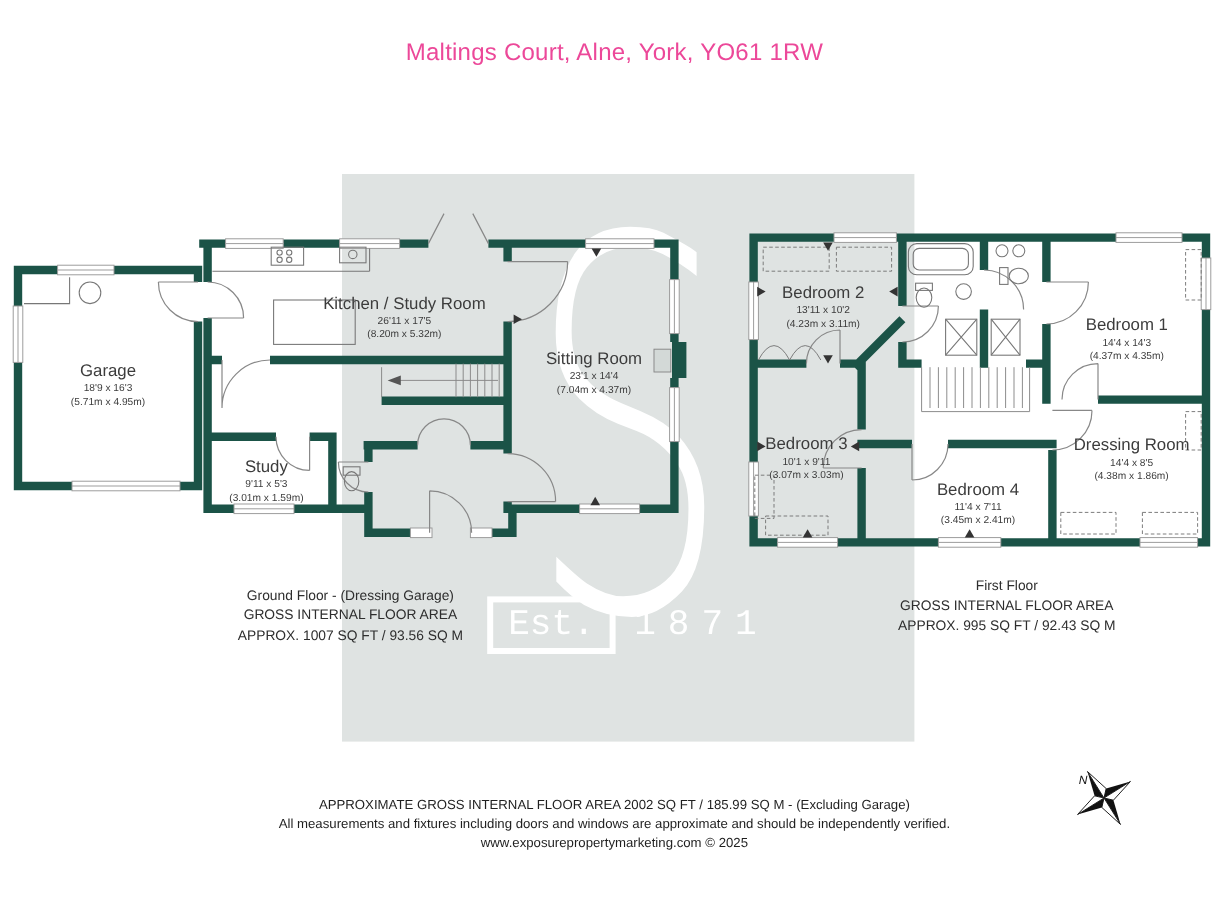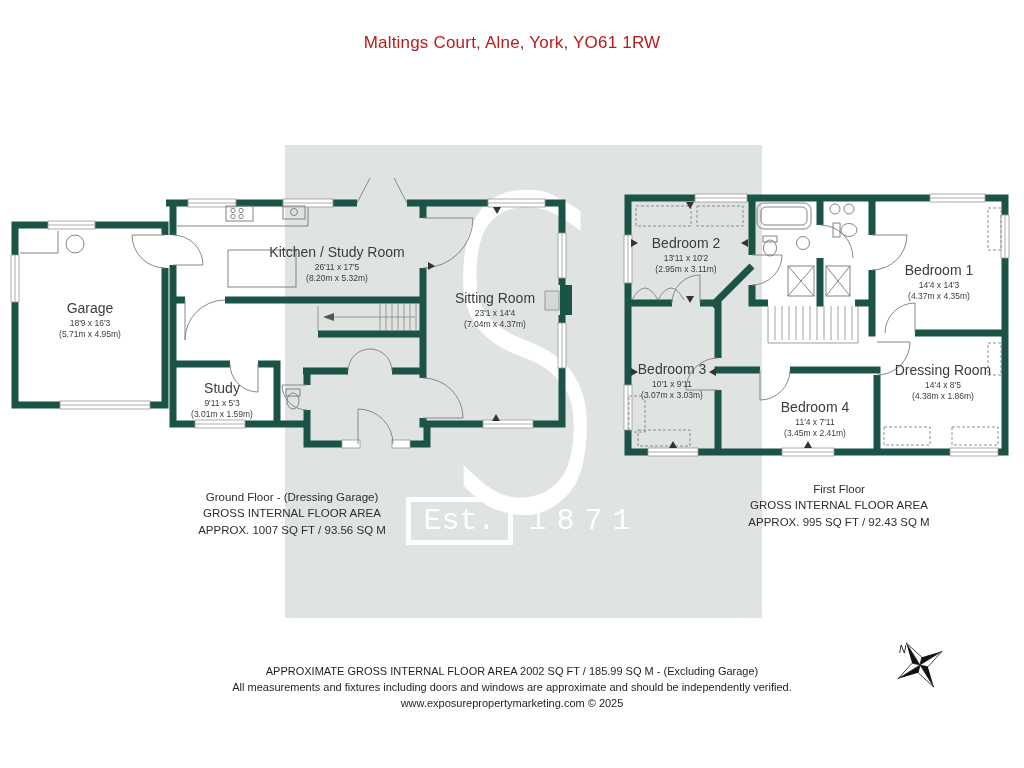--- a/index.html
+++ b/index.html
@@ -1,20 +1,20 @@
 <!DOCTYPE html>
 <html><head>
 <meta charset="utf-8">
 <style>
   html,body{margin:0;padding:0;background:#fff;}
   #page{position:relative;width:1024px;height:768px;background:#ffffff;overflow:hidden;
         font-family:"Liberation Sans",sans-serif;}
   
   .title{position:absolute;left:0;right:0;top:33px;text-align:center;
-         font-size:17px;color:#b91c1c;letter-spacing:.2px;}
+         font-size:20px;color:#ec4899;letter-spacing:.2px;}
   
   .wm{position:absolute;left:285px;top:145px;width:477px;height:473px;
       background:#dfe3e2;overflow:hidden;}
   .wm-s{position:absolute;left:50%;top:215px;transform:translate(-50%,-50%) scaleX(.62);
         font-size:430px;line-height:1;font-weight:200;color:#ffffff;
         font-family:"DejaVu Sans",sans-serif;}
   .wm-est{position:absolute;left:0;right:0;top:352px;display:flex;justify-content:center;
           align-items:center;gap:16px;color:#fff;font-family:Liberation Mono, monospace;}
   .wm-est .box{border:5px solid #fff;padding:2px 12px;font-size:30px;font-weight:300;}
   .wm-est .year{font-size:30px;font-weight:300;letter-spacing:10px;}
@@ -260,21 +260,21 @@
   </div>
   <div class="rlabel" style="left:222px;top:400px">
     <div class="rname">Study</div>
     <div>9'11 x 5'3</div>
     <div>(3.01m x 1.59m)</div>
   </div>
 
   <div class="rlabel" style="left:686px;top:255px">
     <div class="rname">Bedroom 2</div>
     <div>13'11 x 10'2</div>
-    <div>(2.95m x 3.11m)</div>
+    <div>(4.23m x 3.11m)</div>
   </div>
   <div class="rlabel" style="left:939px;top:282px">
     <div class="rname">Bedroom 1</div>
     <div>14'4 x 14'3</div>
     <div>(4.37m x 4.35m)</div>
   </div>
   <div class="rlabel" style="left:672px;top:381px">
     <div class="rname">Bedroom 3</div>
     <div>10'1 x 9'11</div>
     <div>(3.07m x 3.03m)</div>

